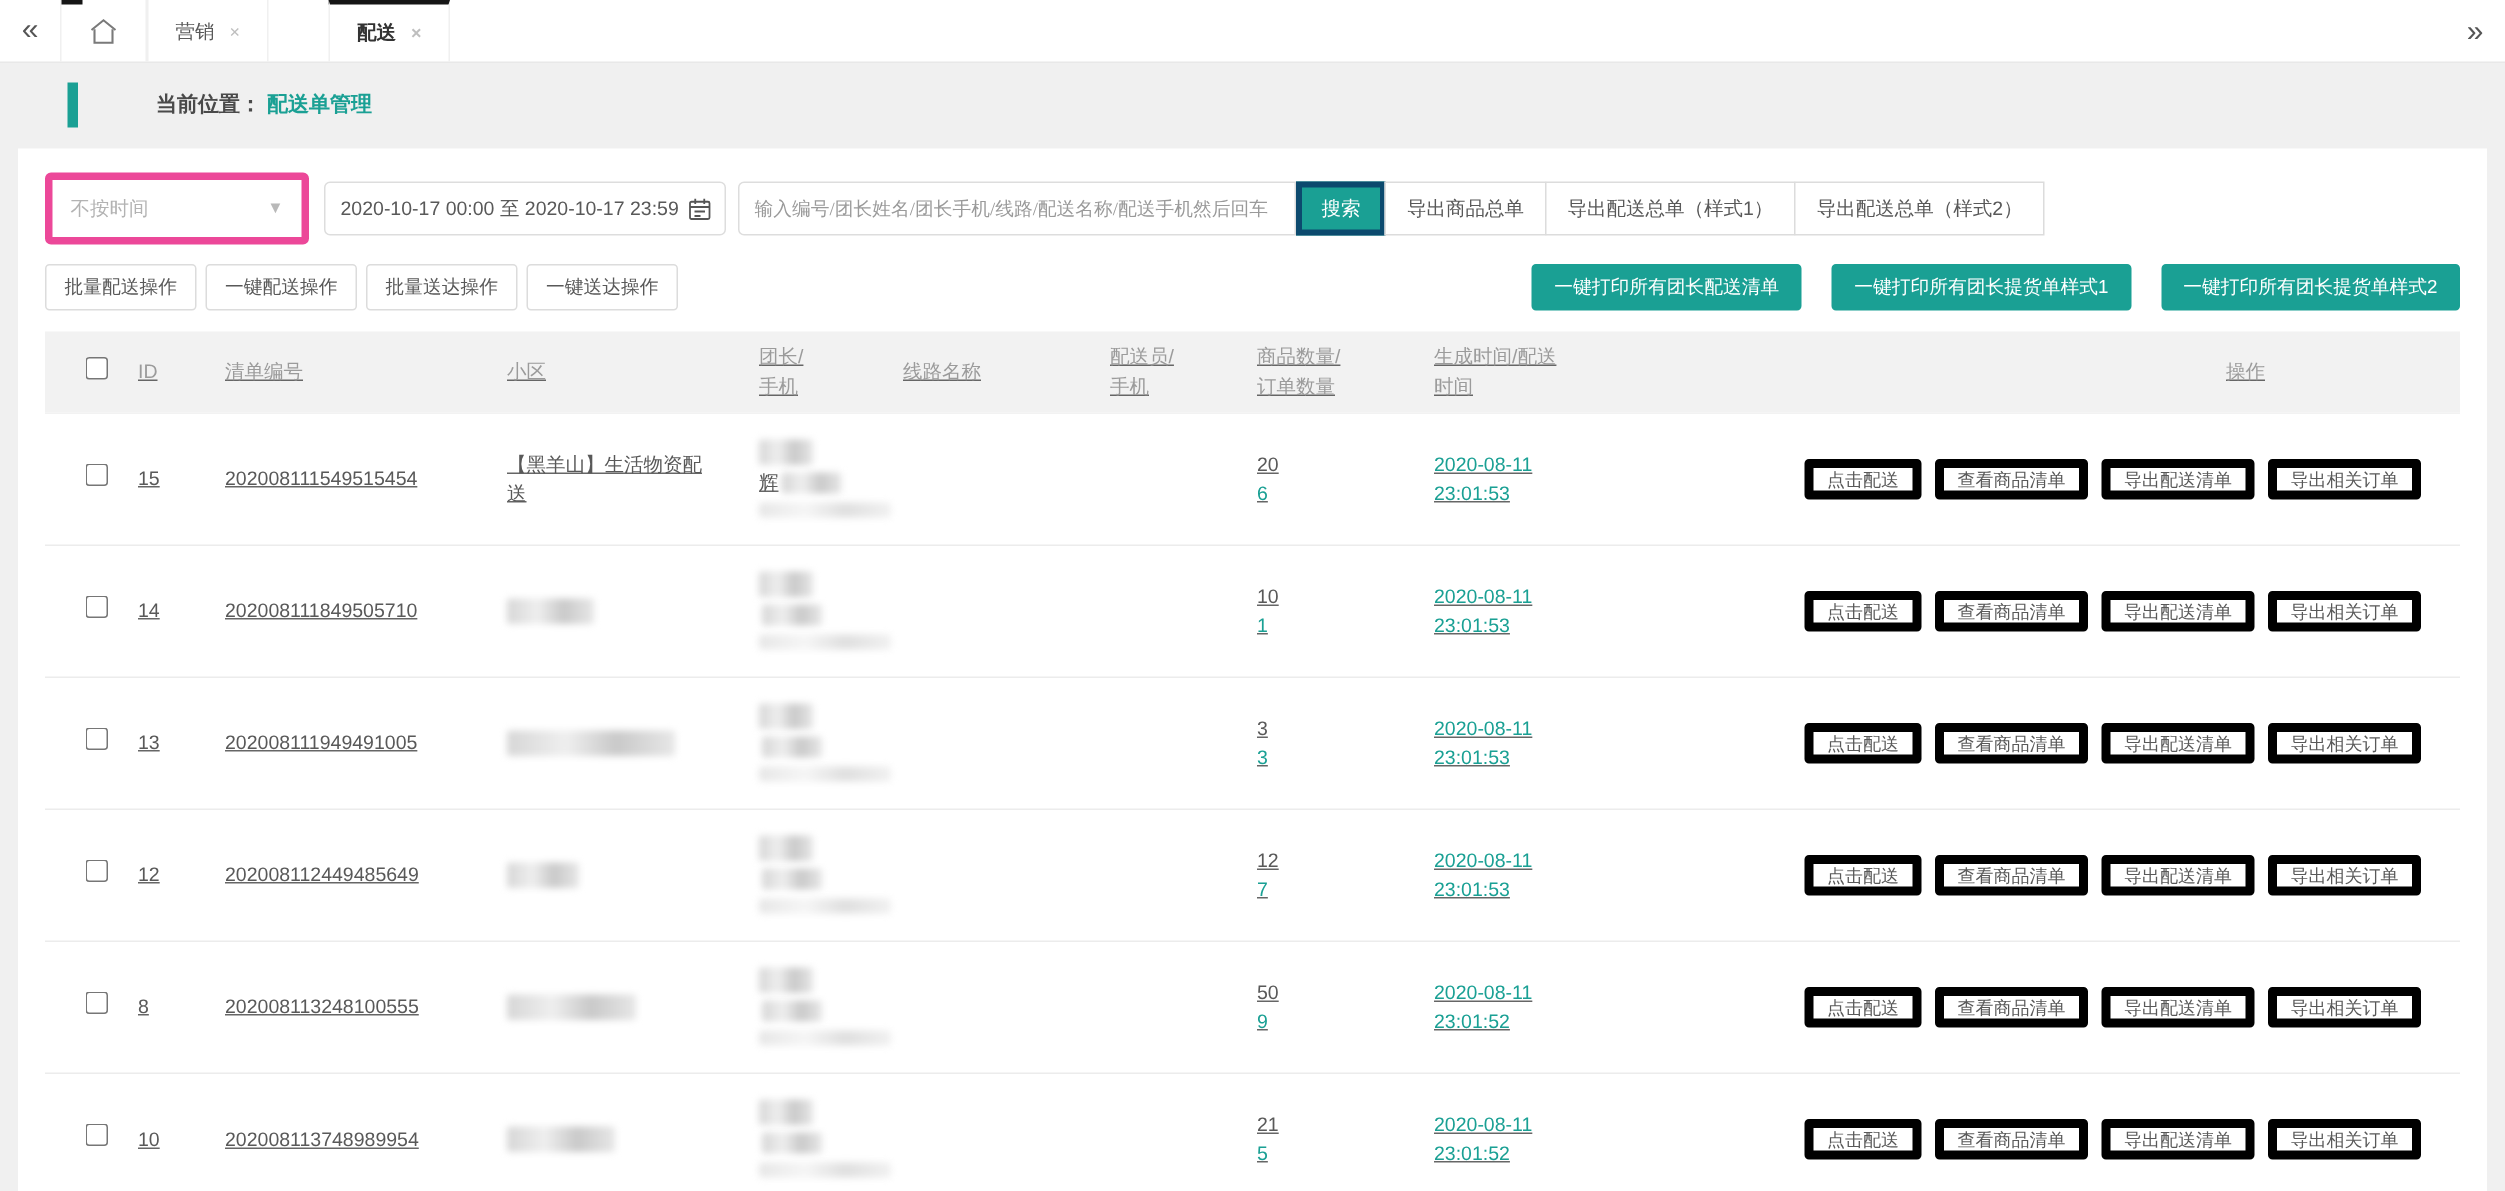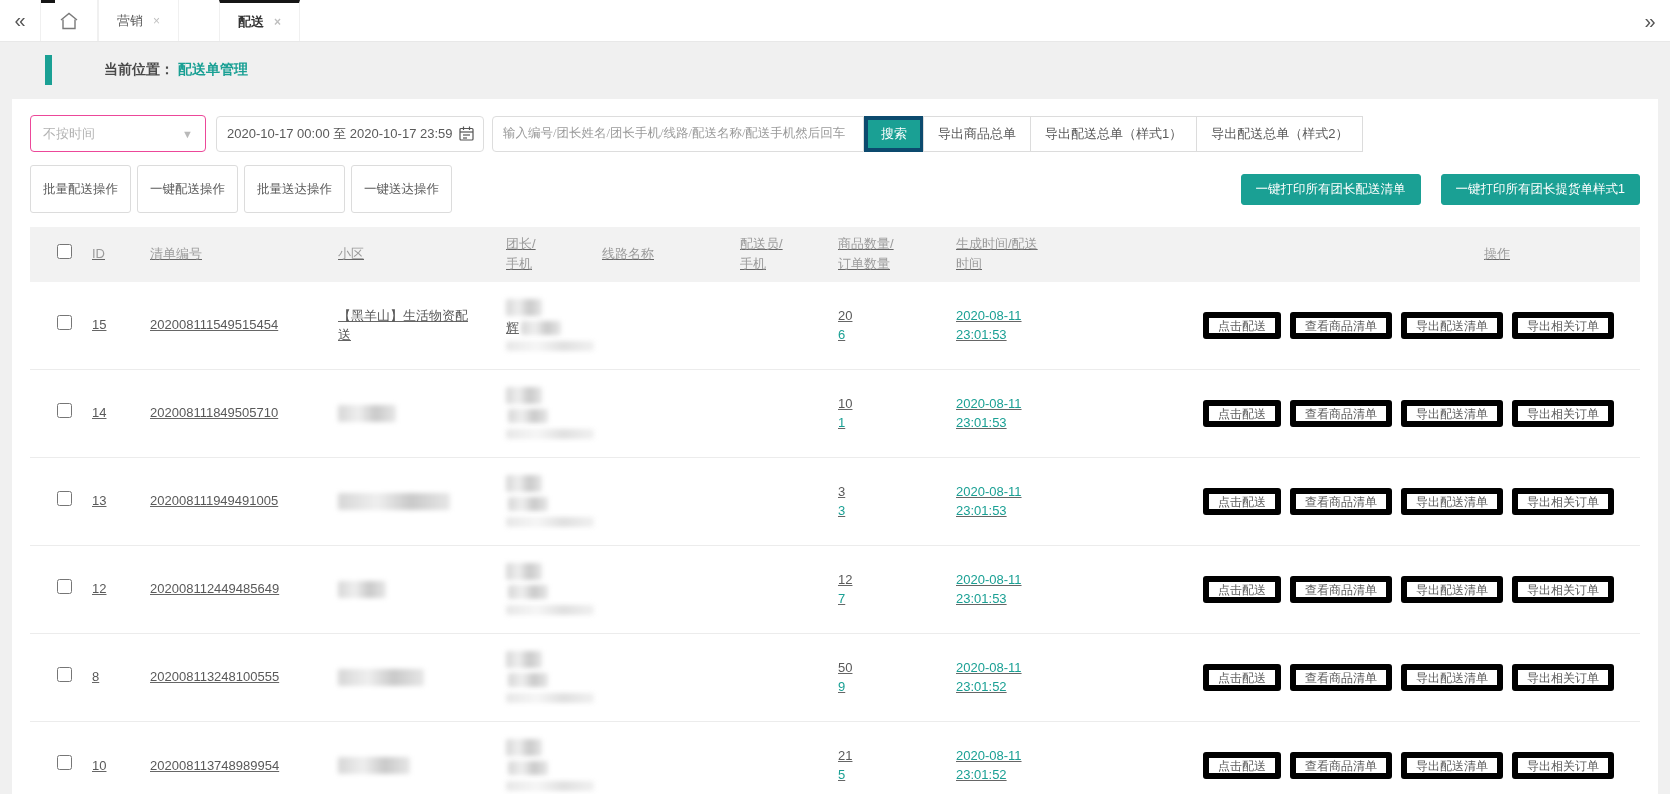--- a/index.html
+++ b/index.html
@@ -22,35 +22,35 @@
   
   .breadcrumb { height:56px; display:flex; align-items:center; padding-left:45px; }
   .crumb-bar { width:7px; height:30px; background:#1aa094; margin-right:52px; }
   .crumb-label { font-weight:bold; color:#4a4a4a; font-size:14px; }
   .crumb-link { color:#1aa094; font-size:14px; font-weight:bold; margin-left:4px; cursor:pointer; }
 
   
   .card { position:absolute; left:12px; right:12px; top:99px; bottom:0; background:#fff; padding:16px 18px 0; overflow:hidden; }
 
   .filter-row { display:flex; align-items:center; }
-  .sel { width:176px; height:37px; border:1px solid #ec4899; border-radius:4px; display:flex; align-items:center; padding:0 12px; color:#b3b3b3; background:#fff; cursor:pointer; }
+  .sel { width:176px; height:48px; border:5px solid #ec4899; border-radius:4px; display:flex; align-items:center; padding:0 12px; color:#b3b3b3; background:#fff; cursor:pointer; }
   .sel .caret { margin-left:auto; color:#b9b9b9; font-size:11px; }
   .date-box { width:268px; height:36px; border:1px solid #ddd; border-radius:4px; margin-left:10px; display:flex; align-items:center; padding:0 10px; color:#595959; cursor:pointer; white-space:nowrap; }
   .date-box .cal { margin-left:6px; display:flex; }
   .search-box { width:372px; height:36px; border:1px solid #ddd; border-radius:4px 0 0 4px; margin-left:8px; display:flex; align-items:center; }
   .search-box input { border:0; outline:none; width:100%; height:100%; padding:0 10px; font-size:12.5px; color:#555; font-family:Liberation Serif, serif; background:transparent; }
   .search-box input::placeholder { color:#9a9a9a; }
   .btn-search { height:36px; padding:0 13px; background:#1aa094; color:#fff; border:4px solid #0c4a6e; font-size:13px; cursor:pointer; font-family:inherit; }
   .export-group { display:flex; }
   .export-group .btn-plain { height:36px; margin-left:-1px; border-radius:0; }
   .btn-plain { background:#fff; border:1px solid #dcdcdc; color:#595959; font-size:13px; padding:0 14px; cursor:pointer; font-family:inherit;text-align:center; }
 
   .action-row { display:flex; align-items:center; margin-top:13px; }
   .bulk-group { display:flex; gap:6px; }
-  .bulk-group .btn-plain { height:48px; border-radius:3px; font-size:12.5px; padding:0 12px; }
+  .bulk-group .btn-plain { height:31px; border-radius:3px; font-size:12.5px; padding:0 12px; }
   .print-group { margin-left:auto; display:flex; gap:20px; }
   .btn-teal { height:31px; background:#1aa094; border:1px solid #1aa094; color:#fff; border-radius:3px; font-size:12.5px; padding:0 14px; cursor:pointer; font-family:inherit; }
 
   
   table { width:100%; border-collapse:collapse; table-layout:fixed; margin-top:14px;text-decoration:underline; }
   thead th { background:#f2f2f2; color:#9b9b9b; font-weight:normal; text-align:left; height:54px; vertical-align:middle; white-space:pre-line; font-size:13px; line-height:1.5; }
   tbody td { height:88px; vertical-align:middle; border-top:1px solid #ececec; font-size:13px; color:#595959; line-height:1.5; }
   tbody tr:first-child td { border-top:1px solid #f2f2f2; }
   .c-chk { padding-left:27px; }
   .c-chk input { width:15px; height:15px; accent-color:#1aa094; cursor:pointer; }
@@ -140,20 +140,21 @@
   <div class="action-row">
     <div class="bulk-group" id="bulk-group">
         <button class="btn-plain">批量配送操作</button>
         <button class="btn-plain">一键配送操作</button>
         <button class="btn-plain">批量送达操作</button>
         <button class="btn-plain">一键送达操作</button>
       </div>
     <div class="print-group" id="print-group">
         <button class="btn-teal">一键打印所有团长配送清单</button>
         <button class="btn-teal">一键打印所有团长提货单样式1</button>
+        <button class="btn-teal">一键打印所有团长提货单样式2</button>
       </div>
   </div>
 
   <table>
     <colgroup>
       <col style="width:62px">
         <col style="width:58px">
         <col style="width:188px">
         <col style="width:168px">
       <col style="width:96px">

